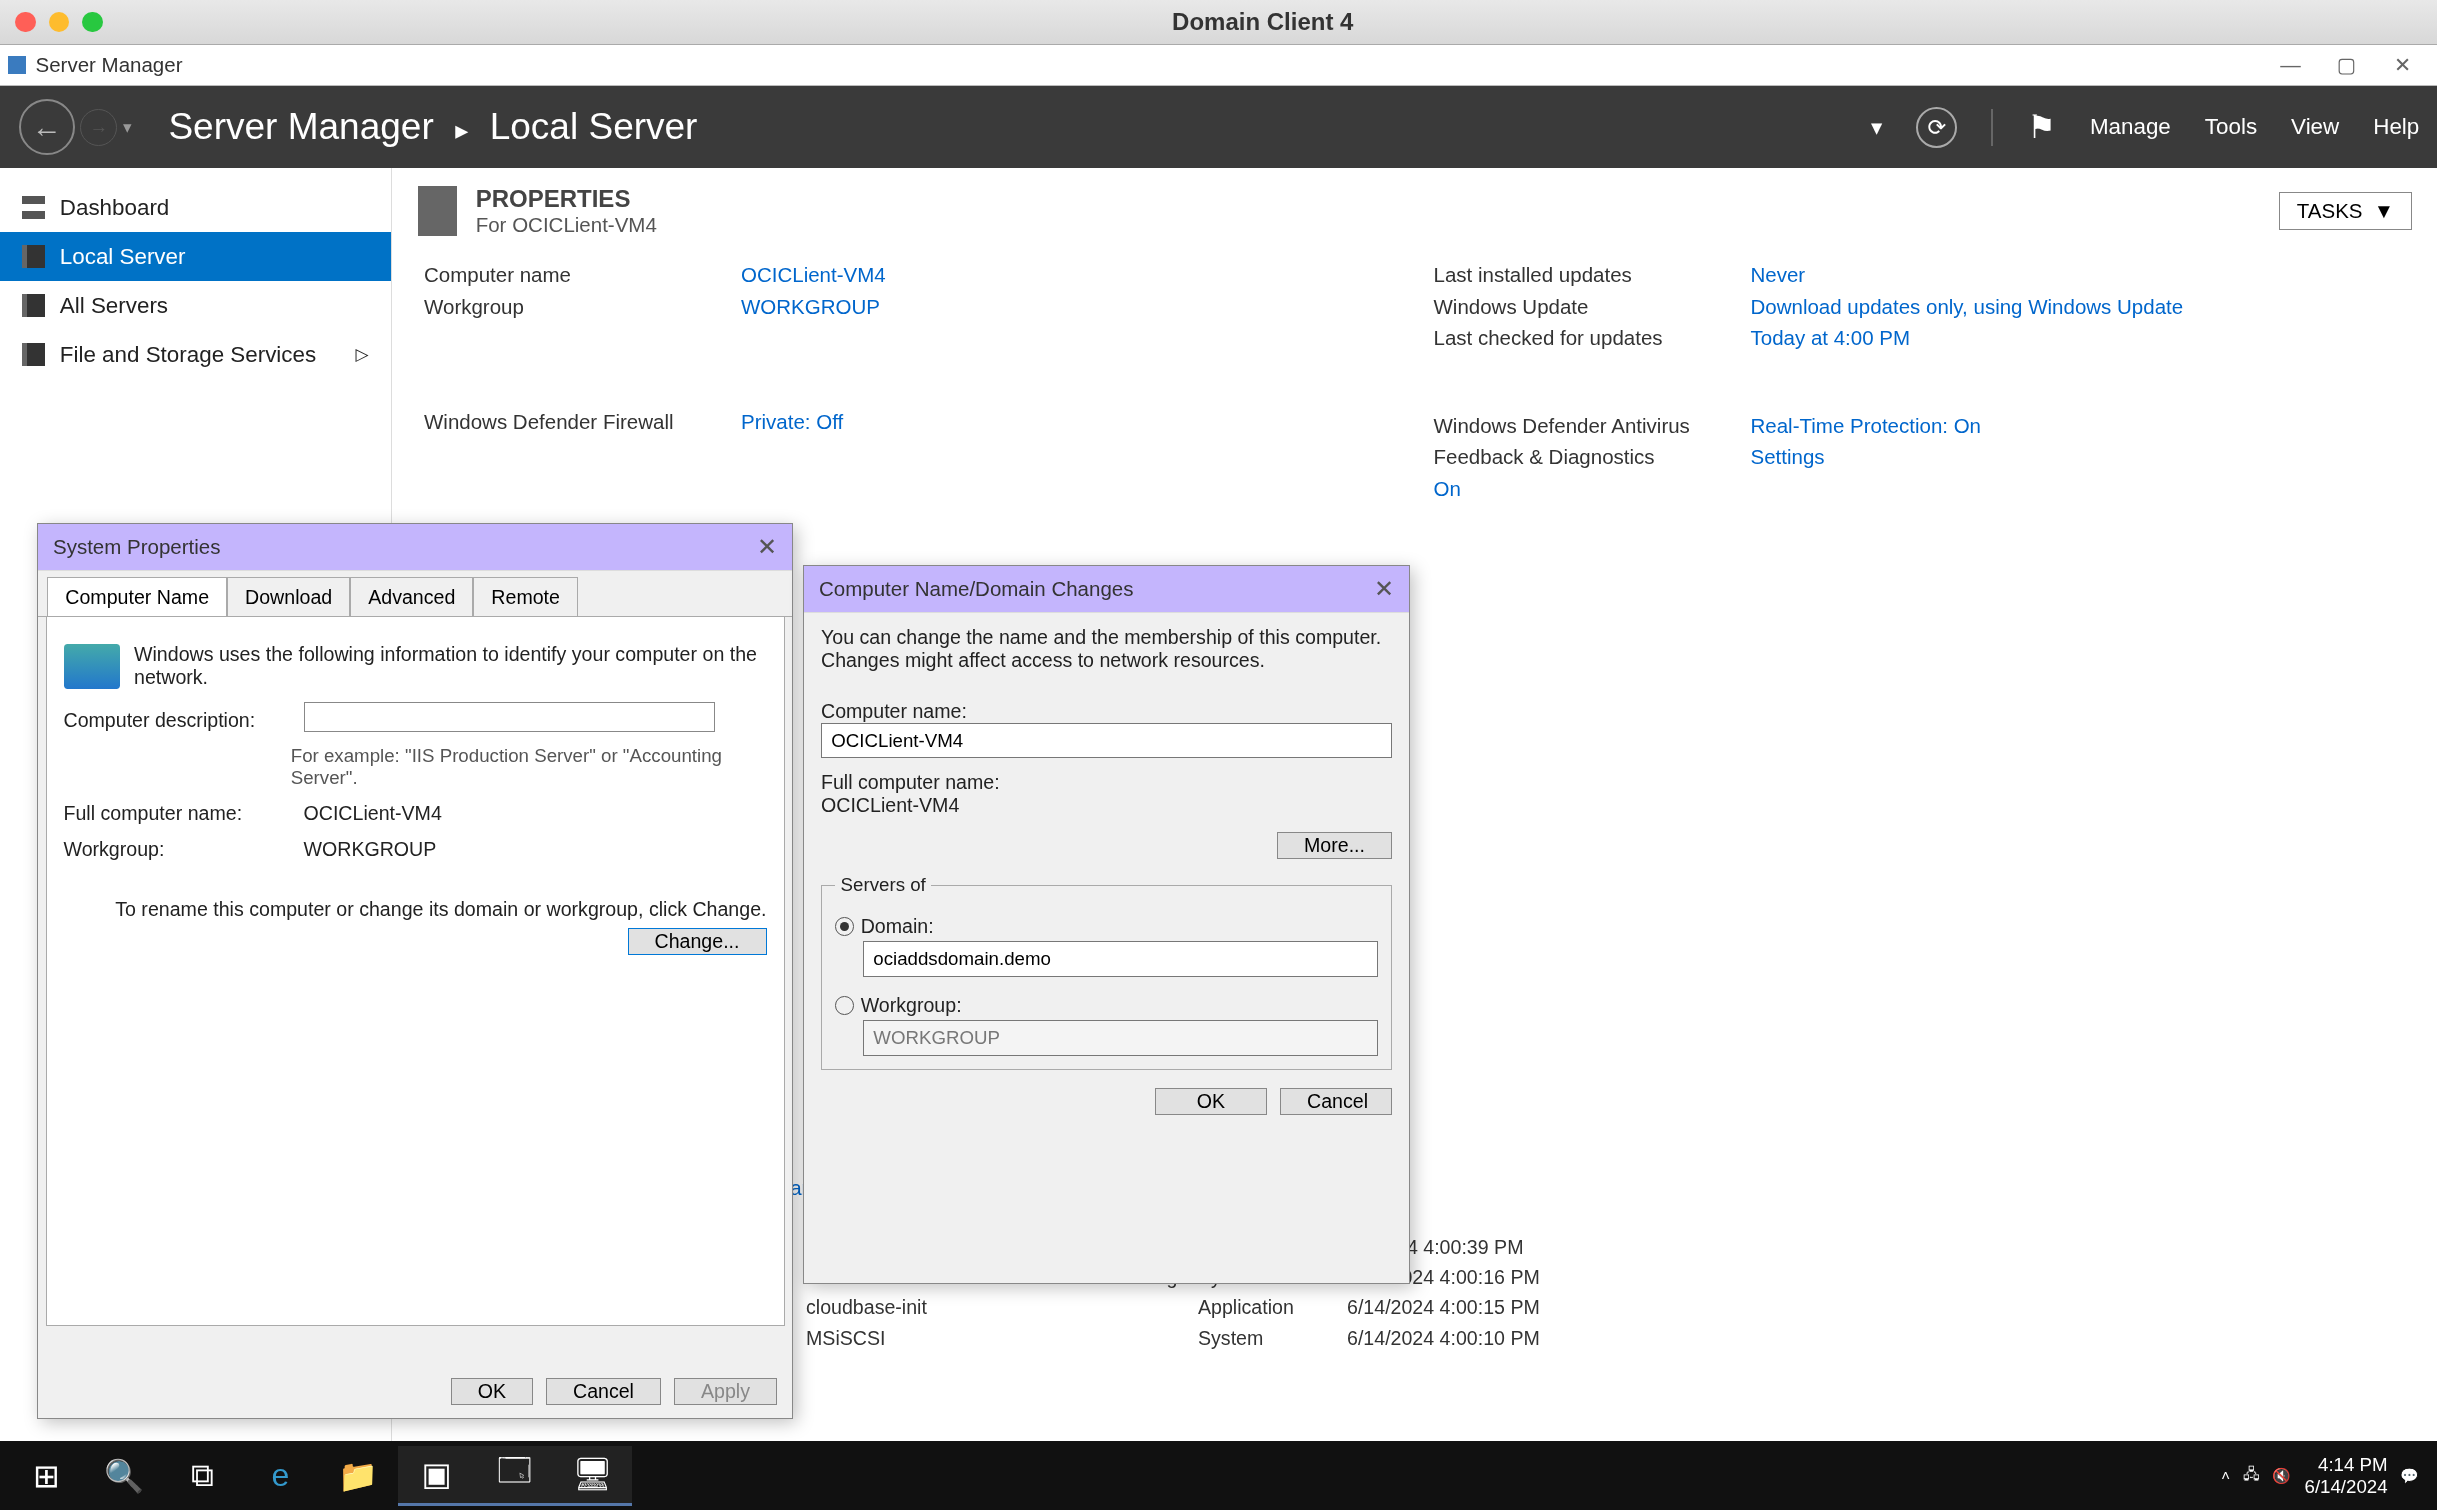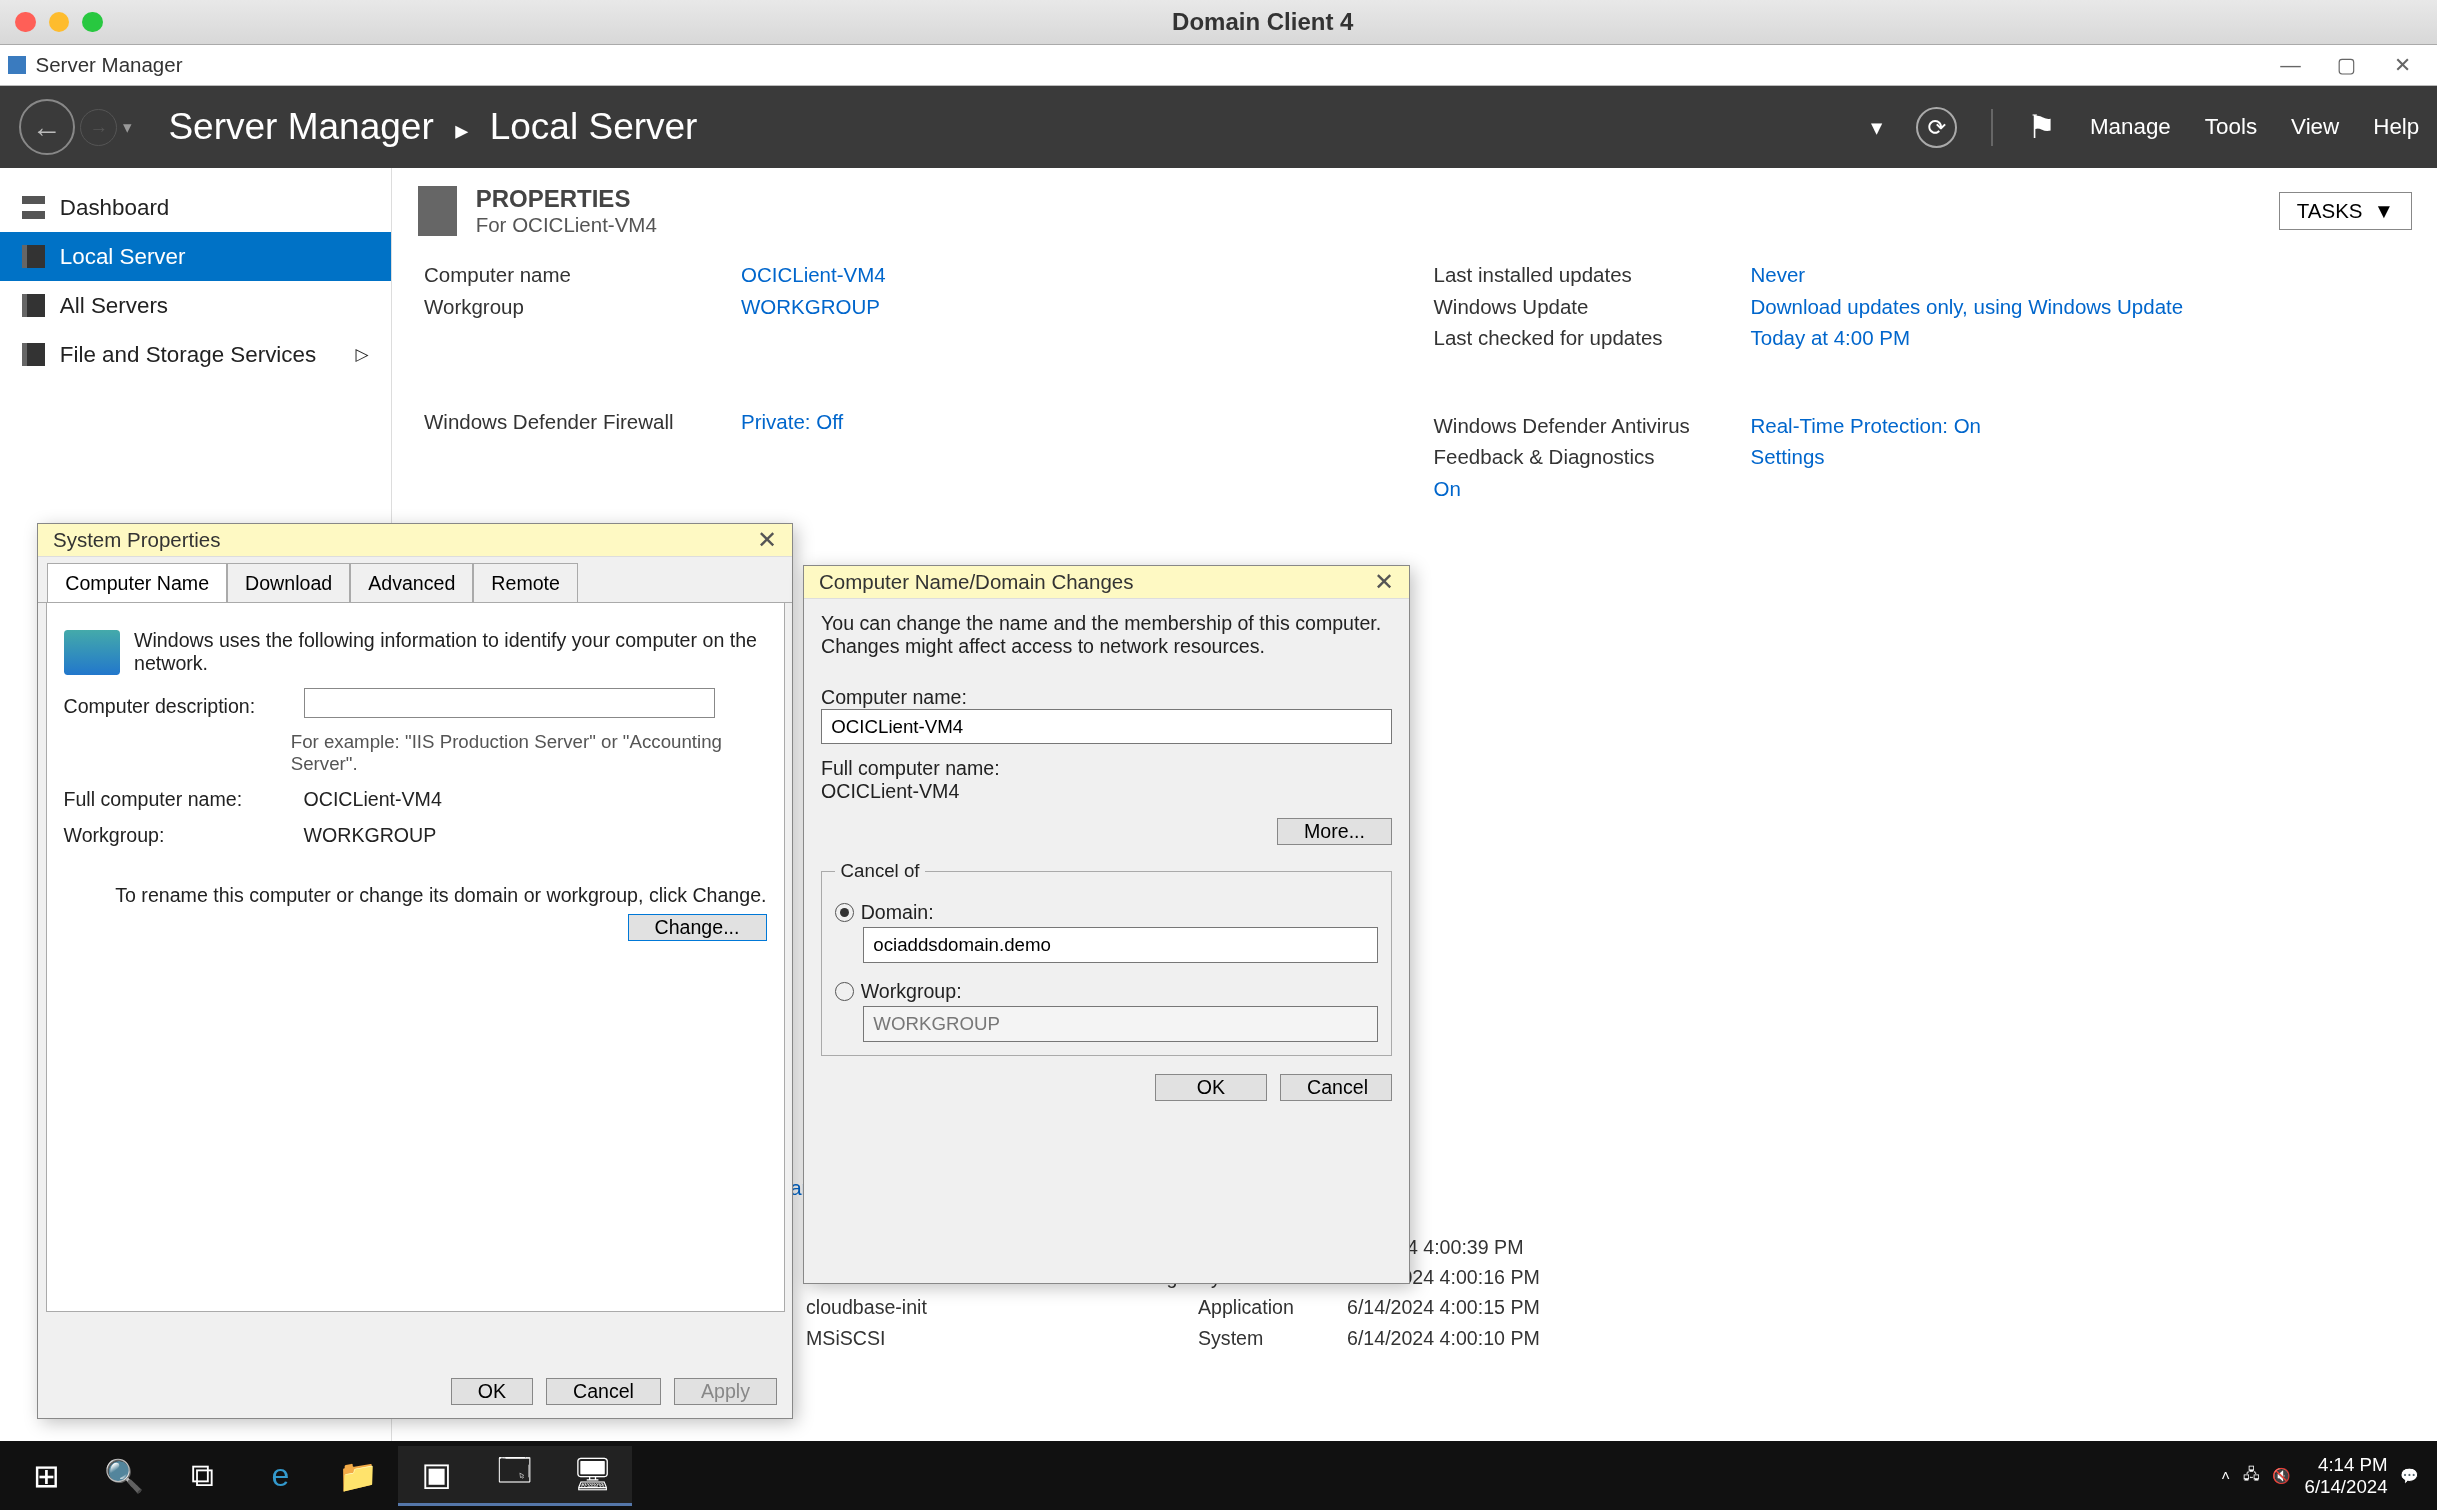--- a/index.html
+++ b/index.html
@@ -52,21 +52,21 @@
 .props-col { flex:1; }
 .props-row { display:flex; margin-bottom:7.5px; }
 .props-label { width:317px; color:#333; }
 .props-val { color:#0066cc; }
 .props-gap { height:28px; }
 
 .events-row { font-size:19.6px; display:grid; grid-template-columns: 205px 65px 112px 392px 149px 280px; padding:3.7px 32px; color:#333;}
 
 
 .dialog { position:absolute; background:#f0f0f0; border:0.9px solid #888; box-shadow: 3.7px 3.7px 17px rgba(0,0,0,.25); }
-.dlg-title { height:33px; background:#fef9c3; display:flex; align-items:center; padding:0 15px; font-size:20.5px; color:#333; border-bottom:0.9px solid #ddd;}
+.dlg-title { height:47px; background:#c4b5fd; display:flex; align-items:center; padding:0 15px; font-size:20.5px; color:#333; border-bottom:0.9px solid #ddd;}
 .dlg-title .x { margin-left:auto; font-size:24px; color:#555; }
 .dlg-body { padding:13px 17px; font-size:19.6px; color:#222; }
 .win-btn { background:#e1e1e1; border:0.9px solid #888; padding:1px 26px; font-size:19.6px; }
 .win-btn.primary { border:1.9px solid #0078d7; }
 
 
 #sys-props { left:37px; top:523px; width:756px; height:896px; }
 .tabs { display:flex; background:#f0f0f0; border-bottom:0.9px solid #aaa; padding:0; margin-top:5.6px;}
 .tab { padding:7.5px 17px; font-size:19.6px; background:#f0f0f0; border:0.9px solid #aaa; border-bottom:none; margin-right:0; position:relative; top:0.9px;}
 .tab.active { background:#fff; }
@@ -314,21 +314,21 @@
   <div class="dlg-body">
     <div style="margin-bottom:28px;">You can change the name and the membership of this computer. Changes might affect access to network resources.</div>
     <div>Computer name:</div>
     <input class="txt-in" value="OCICLient-VM4" style="">
     <div style="margin-top:13px;">Full computer name:</div>
     <div>OCICLient-VM4</div>
     <div style="text-align:right;margin:15px 0;">
       <button class="win-btn">More...</button>
     </div>
     <fieldset class="fieldset">
-      <legend>Cancel of</legend>
+      <legend>Servers of</legend>
       <div class="radio-row">
         <span class="radio sel"></span>
         <span>Domain:</span>
       </div>
       <input class="txt-in" style="margin-left: 28px; width: calc(100% - 28px);" value="ociaddsdomain.demo">
       <div class="radio-row" style="margin-top:17px;">
         <span class="radio"></span>
         <span>Workgroup:</span>
       </div>
       <input class="txt-in disabled" style="margin-left: 28px; width: calc(100% - 28px);" value="WORKGROUP">

